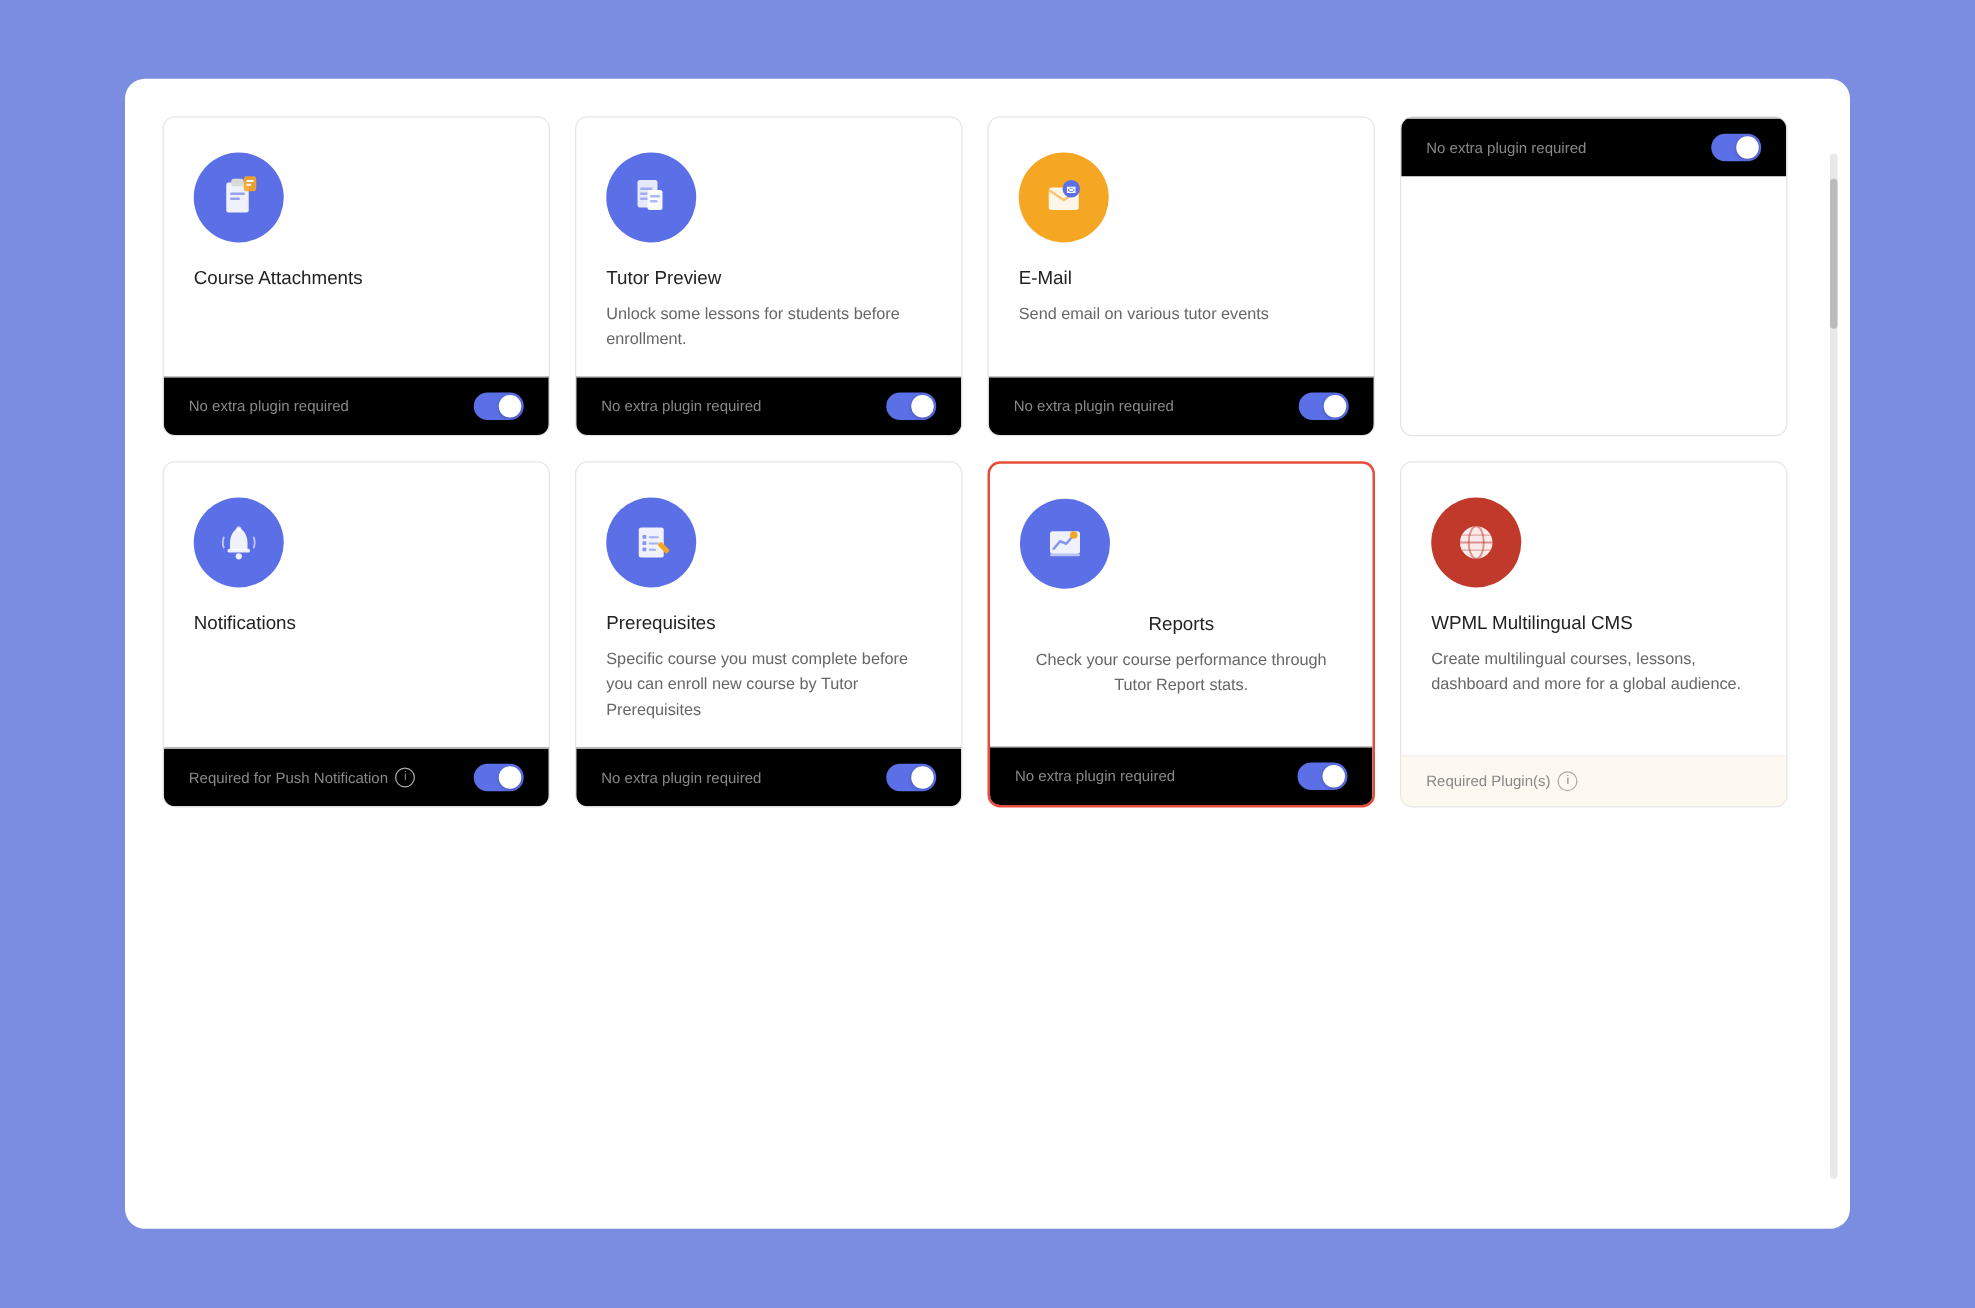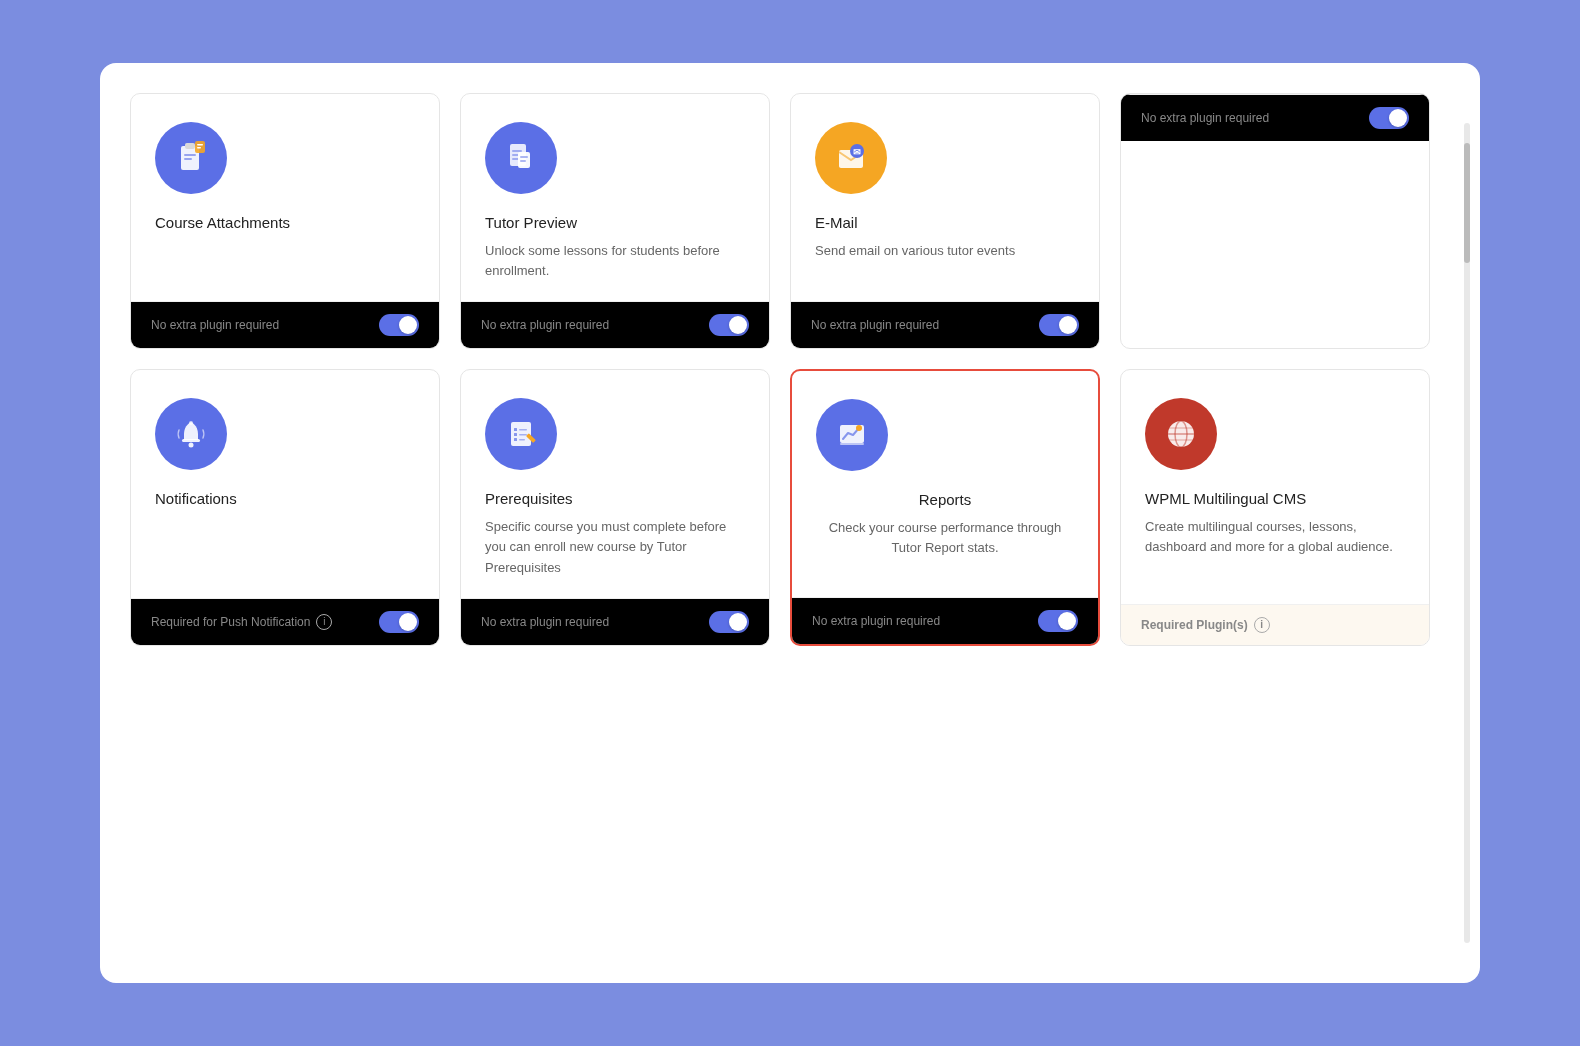--- a/index.html
+++ b/index.html
@@ -88,21 +88,20 @@
     .card-footer {
       border-top: 1px solid #f0f0f0;
       padding: 12px 20px;
       display: flex;
       align-items: center;
       justify-content: space-between;
       background: #000000;
     }
     .card-footer.warning-bg {
       background: #fdf8f0;
-      font-weight: bold;
     }
     .footer-label {
       font-size: 12px;
       color: #888;
     }
     
     .toggle {
       width: 40px;
       height: 22px;
       border-radius: 11px;

